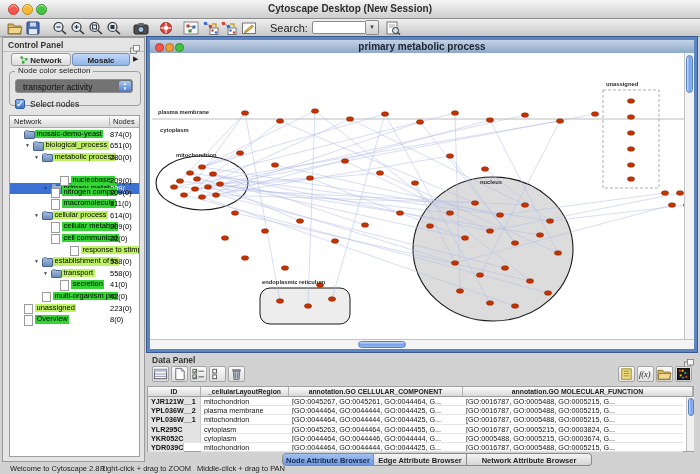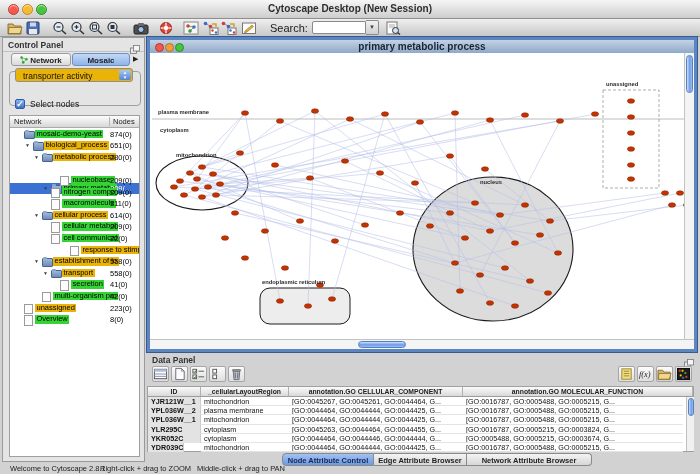--- a/index.html
+++ b/index.html
@@ -28,42 +28,42 @@
   #cp-title{left:5px;top:2px;font-size:8.5px;font-weight:bold;color:#333;}
   .float-ic{width:10px;height:9px;}
   .float-ic svg{width:100%;height:100%;}
   .cp-tab{top:15px;height:13px;border:1px solid #9a9a9a;border-radius:3px;
     font-size:8px;font-weight:bold;color:#222;text-align:center;line-height:13px;box-sizing:border-box;}
   #tab-network{left:8px;width:60px;background:linear-gradient(#fafafa,#dadada);}
   #tab-mosaic{left:69px;width:58px;background:linear-gradient(#c3d8f6,#8fb4e8);border-color:#6d8fc2;}
   #tab-arrow{left:130px;top:17px;font-size:7px;color:#222;}
   #groupbox{left:6px;top:33px;width:130px;height:33px;border:1px solid #9f9f9f;border-radius:4px;}
   #groupbox-label{left:12px;top:28px;font-size:8px;color:#222;background:#e4e4e4;padding:0 3px;}
-  #combo{left:12px;top:30px;width:118px;height:14px;background:#eab308;border:1px solid #8f8f8f;border-radius:3px;box-sizing:border-box;}
+  #combo{left:12px;top:41px;width:118px;height:14px;background:#737373;border:1px solid #8f8f8f;border-radius:3px;box-sizing:border-box;}
   #combo-text{left:7px;top:2px;font-size:8.5px;color:#111;}
   #combo-stepper{right:1px;top:1px;width:12px;height:10px;border-radius:2px;
      background:linear-gradient(#a9c8f2,#5585d4);color:#fff;font-size:4.5px;line-height:5px;text-align:center;}
   #checkbox{left:12px;top:61px;width:10px;height:10px;border-radius:2px;
      background:linear-gradient(#8ab4ee,#3c73c9);border:1px solid #2f5ca8;color:#fff;
      font-size:9px;line-height:9px;text-align:center;font-weight:bold;box-sizing:border-box;}
   #checkbox-label{left:27px;top:61px;font-size:8.5px;color:#111;}
   #tree{left:6px;top:77px;width:131px;height:342px;background:#fff;border:1px solid #9f9f9f;box-sizing:border-box;overflow:hidden;}
   #tree-header{left:0;top:0;width:100%;height:11px;background:linear-gradient(#fdfdfd,#d7d7d7);
      border-bottom:1px solid #aaa;font-size:7.5px;color:#222;}
   #th-network{left:4px;top:1px;}
   #th-nodes{left:99px;top:1px;border-left:1px solid #b5b5b5;padding-left:3px;position:absolute;}
   .trow{position:absolute;left:0;width:129px;height:11.6px;font-size:7.5px;white-space:nowrap;}
   .trow.sel{background:#3a71d2;margin-top:20px;}
   .tr-arrow{position:absolute;font-size:5px;color:#3c3c3c;top:2.5px;}
   .fold{position:absolute;top:2.5px;width:9px;height:6.5px;background:linear-gradient(#9fb6d8,#6d8cb8);border:0.5px solid #46628e;border-radius:1px;}
   .fold:before{content:"";position:absolute;top:-2px;left:0;width:4px;height:2px;background:#8ba5cc;border-radius:1px 1px 0 0;}
   .leaf{position:absolute;top:1.5px;width:6.5px;height:8.5px;background:#fdfdfd;border:0.5px solid #9a9a9a;}
   .tr-label{position:absolute;top:1.5px;padding:0 1.5px;color:#000;line-height:8.5px;height:8.5px;}
   .tr-label.g{background:#35d435;}
-  .tr-label.r{background:#eab308;}
+  .tr-label.r{background:#bef264;}
   .tr-count{position:absolute;left:100px;top:1.5px;color:#000;}
   .trow.sel .tr-count{color:#fff;}
   
   #network-frame{left:147px;top:37px;width:550px;height:315px;border:3px solid #5b86c2;
      outline:1px solid #39598c;box-sizing:border-box;background:#fff;}
   #frame-titlebar{left:0;top:0;width:100%;height:13px;
      background:linear-gradient(#c4d2e4,#8ea9c8);border-bottom:1px solid #6c87aa;}
   #frame-title{left:0;top:1px;width:100%;text-align:center;font-size:10px;font-weight:bold;color:#1c2434;}
   .flight{position:absolute;top:3px;width:7px;height:7px;border-radius:50%;}
   #canvas-wrap{left:0;top:13px;width:544px;height:296px;background:#fff;}
@@ -615,21 +615,21 @@
     <div class="dcell" style="left: 315px; width: 220px; top: 46.8px;">[GO:0005488, GO:0005215, GO:0003674, G...</div>
     <div class="dcell id" style="left: 0px; width: 36px; top: 56px;">YDR039C__1</div>
     <div class="dcell" style="left: 53px; width: 88px; top: 56px;">mitochondrion</div>
     <div class="dcell" style="left: 141px; width: 174px; top: 56px;">[GO:0044464, GO:0044444, GO:0044425, G...</div>
     <div class="dcell" style="left: 315px; width: 220px; top: 56px;">[GO:0016787, GO:0005488, GO:0005215, G...</div>
   </div>
 <div class="abs" id="dt-vscroll">
     <div class="abs" id="dt-vthumb"></div>
   </div>
 <div class="abs" id="dp-tabs">
-    <span class="seg active" style="width: 92px;">Node Attribute Control</span>
+    <span class="seg active" style="width: 92px;">Node Attribute Browser</span>
     <span class="seg" style="width: 93px;">Edge Attribute Browser</span>
     <span class="seg" style="width: 125px;">Network Attribute Browser</span>
   </div>
 
 <div class="abs" id="status-bar">
   <span class="sb" style="left:10px;">Welcome to Cytoscape 2.8.1</span>
   <span class="sb" style="left:100px;">Right-click + drag to ZOOM</span>
   <span class="sb" style="left:197px;">Middle-click + drag to PAN</span>
 </div>
 

